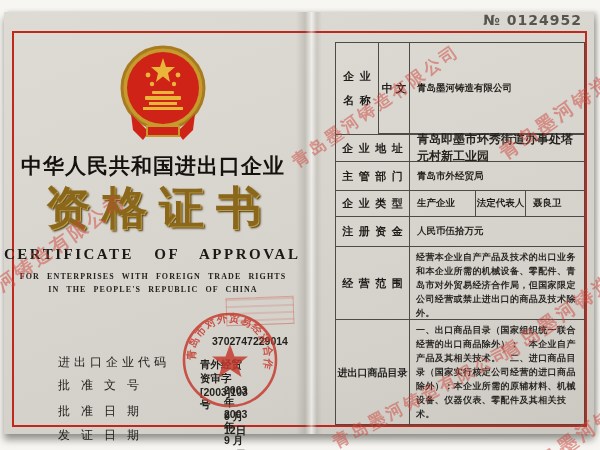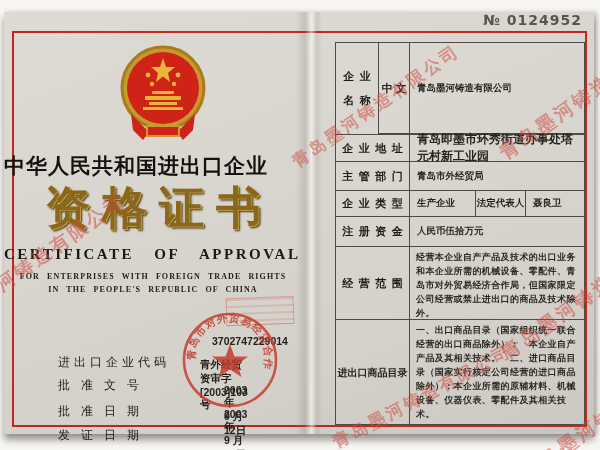--- a/index.html
+++ b/index.html
@@ -23,21 +23,21 @@
     background:linear-gradient(90deg,rgba(0,0,0,0) 0%,rgba(90,85,75,.18) 35%,rgba(255,255,255,.55) 60%,rgba(90,85,75,.12) 80%,rgba(0,0,0,0) 100%);
   }
   .serial{
     position:absolute;right:12px;top:0px;
     font-family:"DejaVu Sans", sans-serif;
     font-size:14px;font-weight:bold;color:#58544e;letter-spacing:1px;
   }
   
   .emblem{position:absolute;left:115px;top:32px;width:88px;height:102px;}
   .title-cn{
-    position:absolute;left:0;top:140px;width:298px;text-align:left;
+    position:absolute;left:0;top:140px;width:298px;text-align:center;
     font-size:21px;font-weight:bold;color:#14120f;letter-spacing:1px;
   }
   .cert-cn{
     position:absolute;left:0;top:166px;width:298px;text-align:center;
     font-size:45px;font-weight:bold;color:#8a671a;letter-spacing:12px;text-indent:12px;
     text-shadow:1px 1px 0 #bd9c44, 2px 2px 2px #463305;
   }
   .title-en{
     position:absolute;left:0;top:234px;width:298px;text-align:left;
     font-size:15px;font-weight:bold;color:#1b1915;letter-spacing:2.5px;word-spacing:14px;

